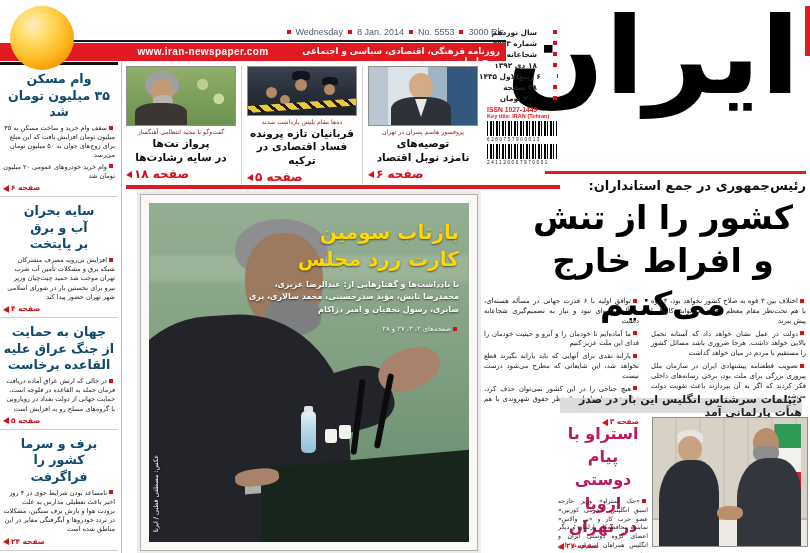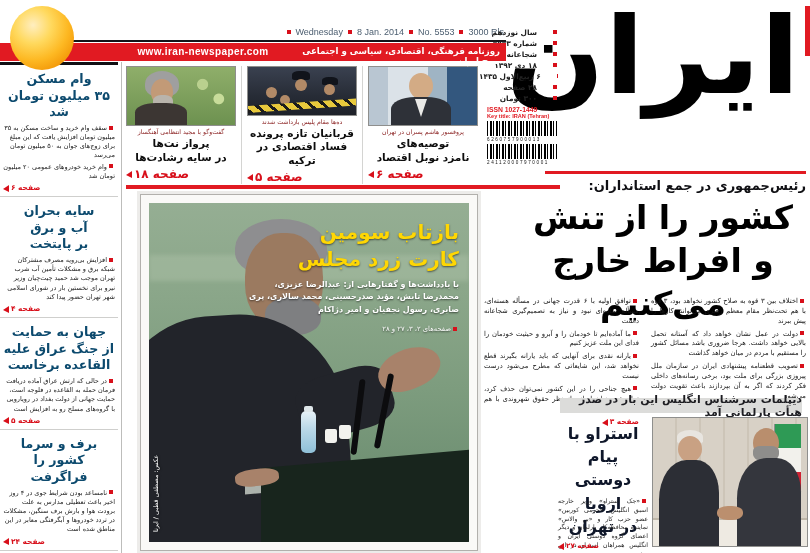--- a/index.html
+++ b/index.html
@@ -82,21 +82,21 @@
        text-shadow:0 1px 2px rgba(0,0,0,.55);}
   .ftitle div{font-size:20px;line-height:1.35;}
   .fsub{position:absolute;right:10px;top:76px;width:212px;direction:rtl;text-align:right;color:#fff;font-weight:bold;
        font-size:8px;line-height:1.55;text-shadow:0 1px 2px rgba(0,0,0,.6);}
   .fpages{position:absolute;right:10px;top:122px;direction:rtl;color:#fff;font-size:6.8px;text-shadow:0 1px 2px rgba(0,0,0,.6);}
   .fcredit{position:absolute;left:3px;bottom:10px;writing-mode:vertical-rl;transform:rotate(180deg);
        color:#fff;font-size:6.4px;text-shadow:0 1px 2px rgba(0,0,0,.6);}
   
   .straw-kicker{left:560px;top:398px;width:242px;height:15px;background:#dcdcda;display:flex;align-items:center;
        justify-content:center;direction:rtl;font-size:11px;font-weight:bold;color:#1d1d22;}
-  .straw-head{left:558px;top:422px;width:90px;direction:rtl;text-align:center;font-weight:bold;color:#0f172a;}
+  .straw-head{left:558px;top:422px;width:90px;direction:rtl;text-align:center;font-weight:bold;color:#be185d;}
   .straw-head div{font-size:16px;line-height:1.45;}
   .straw-body{left:558px;top:497px;width:90px;direction:rtl;font-size:6.2px;line-height:1.42;color:#1c1c1c;text-align:justify;}
   .straw-page{left:558px;top:541px;width:90px;color:#d80f1a;font-weight:bold;font-size:7.2px;direction:ltr;text-align:left;}
   .sphoto{left:652px;top:417px;width:154px;height:128px;border:1px solid #8f8f8d;overflow:hidden;position:absolute;
        background:repeating-linear-gradient(90deg,#d8d1c6 0 22px,#cdc5b8 22px 24px);}
   .swainscot{position:absolute;left:0;bottom:0;width:100%;height:26px;background:#eeeae2;border-top:2px solid #bfb7a9;}
   .sflag{position:absolute;right:6px;top:6px;width:26px;height:72px;border-radius:0 0 8px 8px;
        background:linear-gradient(180deg,#2e9a55 0 34%,#f2f1ec 34% 66%,#cf2233 66% 100%);box-shadow:-1px 0 0 #8d8d8b;}
   .sman{position:absolute;background:#2c2e35;border-radius:46% 38% 0 0;}
   .shead{position:absolute;border-radius:50%;}

